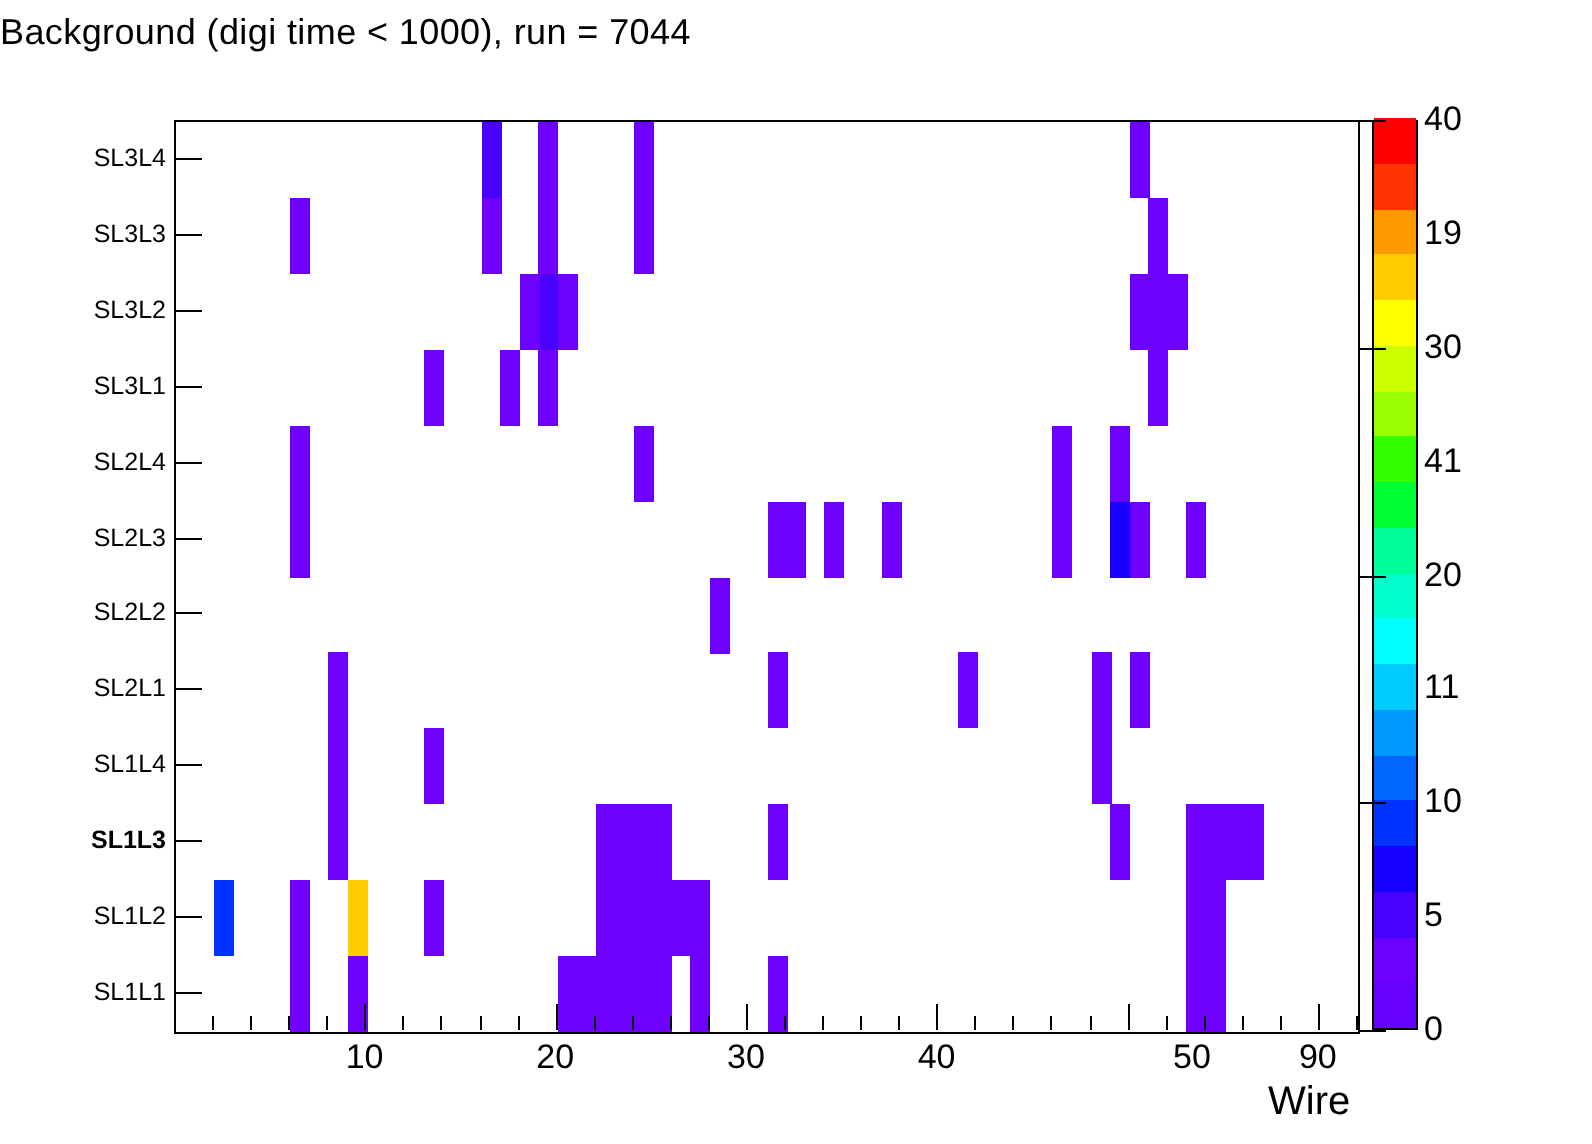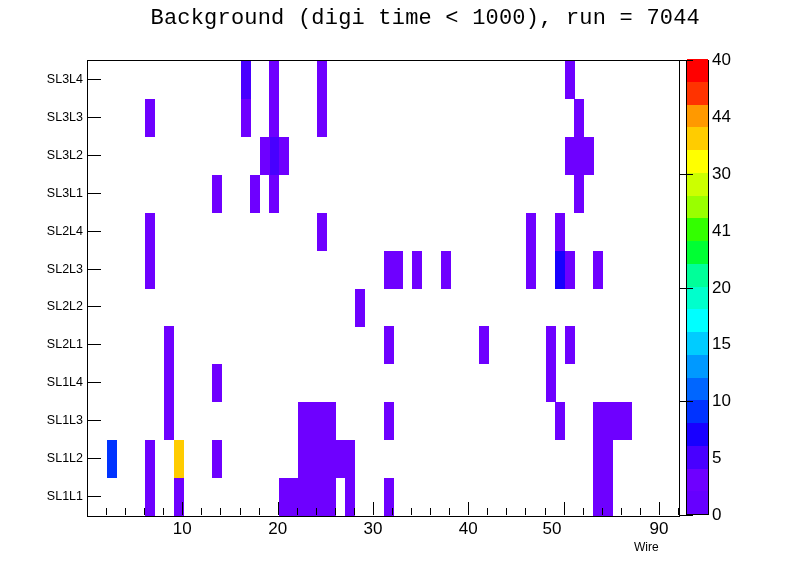--- a/index.html
+++ b/index.html
@@ -1,57 +1,57 @@
 <!DOCTYPE html>
 <html><head>
 <meta charset="utf-8">
 <style>
   html,body{margin:0;padding:0;background:#ffffff;}
   body{width:796px;height:572px;overflow:hidden;
        font-family:"Liberation Sans",sans-serif;color:#000;}
   #canvas{position:relative;width:796px;height:572px;}
 
-  #title{position:absolute;left:0;top:6px;width:700px;text-align:right;
-         font-size:22px;letter-spacing:0.2px;font-family:Liberation Mono, monospace;}
+  #title{position:absolute;left:0;top:6px;width:700px;text-align:left;
+         font-size:18px;letter-spacing:0.2px;}
 
   
   #frame{position:absolute;left:87px;top:60px;width:591px;height:455px;
          border:1px solid #000;box-sizing:content-box;background:#fff;}
   #cells{position:absolute;left:0;top:0;width:591px;height:455px;overflow:hidden;}
   .cell{position:absolute;}
 
   
   .ylab{position:absolute;right:0;text-align:right;font-size:12.5px;
         transform:translateY(-50%);white-space:nowrap;}
   #ylabels{position:absolute;left:0px;top:60px;width:83px;height:455px;}
   .ytick{position:absolute;left:87px;width:14px;height:1px;background:#000;}
 
   
   .xtick{position:absolute;width:1px;background:#000;bottom:0;}
   .xnum{position:absolute;top:519px;font-size:17px;transform:translateX(-50%);}
-  #xtitle{position:absolute;top:540px;font-size:12px;}
+  #xtitle{position:absolute;top:540px;font-size:20px;}
 
   
   #palette{position:absolute;left:686px;top:60px;width:23px;height:455px;
            border:1px solid #000;box-sizing:border-box;}
   .pband{position:absolute;left:0;width:100%;}
   .ptick{position:absolute;left:679px;width:14px;height:1px;background:#000;}
   .pnum{position:absolute;left:712px;font-size:17px;transform:translateY(-50%);}
 </style>
 </head>
 <body>
 
 <div id="canvas">
 
   <div id="title">Background (digi time &lt; 1000), run = 7044</div>
 
   <div id="ylabels">
       <div class="ylab" style="top: 436.042px;">SL1L1</div>
       <div class="ylab" style="top: 398.125px;">SL1L2</div>
-      <div class="ylab" style="top: 360.208px;">SL1L3</div>
+      <div class="ylab" style="top: 360.208px; font-weight: bold;">SL1L3</div>
       <div class="ylab" style="top: 322.292px;">SL1L4</div>
       <div class="ylab" style="top: 284.375px;">SL2L1</div>
       <div class="ylab" style="top: 246.458px;">SL2L2</div>
       <div class="ylab" style="top: 208.542px;">SL2L3</div>
       <div class="ylab" style="top: 170.625px;">SL2L4</div>
       <div class="ylab" style="top: 132.708px;">SL3L1</div>
       <div class="ylab" style="top: 94.7917px;">SL3L2</div>
       <div class="ylab" style="top: 56.875px;">SL3L3</div>
       <div class="ylab" style="top: 18.9583px;">SL3L4</div>
     </div>
@@ -179,21 +179,21 @@
       <div class="xtick" style="left: 582.677px; top: 508px; height: 7px; bottom: auto;"></div>
       <div class="xtick" style="left: 601.742px; top: 508px; height: 7px; bottom: auto;"></div>
       <div class="xtick" style="left: 620.806px; top: 508px; height: 7px; bottom: auto;"></div>
       <div class="xtick" style="left: 639.871px; top: 508px; height: 7px; bottom: auto;"></div>
       <div class="xtick" style="left: 658.935px; top: 502px; height: 13px; bottom: auto;"></div>
       <div class="xtick" style="left: 678px; top: 508px; height: 7px; bottom: auto;"></div>
       <div class="xnum" style="left: 182.323px;">10</div>
       <div class="xnum" style="left: 277.645px;">20</div>
       <div class="xnum" style="left: 372.968px;">30</div>
       <div class="xnum" style="left: 468.29px;">40</div>
-      <div class="xnum" style="left: 552px;">50</div>
+      <div class="xnum" style="left: 596px;">50</div>
       <div class="xnum" style="left: 658.935px;">90</div>
     </div>
 
   <div id="xtitle" style="left: 634px;">Wire</div>
 
   <div id="palette">
       <div class="pband" style="bottom: 0px; height: 23px; background: rgb(102, 0, 255);"></div>
       <div class="pband" style="bottom: 22.75px; height: 23px; background: rgb(110, 0, 255);"></div>
       <div class="pband" style="bottom: 45.5px; height: 23px; background: rgb(72, 0, 255);"></div>
       <div class="pband" style="bottom: 68.25px; height: 23px; background: rgb(24, 0, 255);"></div>
@@ -213,24 +213,24 @@
       <div class="pband" style="bottom: 386.75px; height: 23px; background: rgb(255, 153, 0);"></div>
       <div class="pband" style="bottom: 409.5px; height: 23px; background: rgb(255, 51, 0);"></div>
       <div class="pband" style="bottom: 432.25px; height: 23px; background: rgb(255, 0, 0);"></div>
     </div>
   <div id="palette-ticks">
       <div class="ptick" style="top: 515px;"></div>
       <div class="pnum" style="top: 515px;">0</div>
       <div class="pnum" style="top: 458px;">5</div>
       <div class="ptick" style="top: 401px;"></div>
       <div class="pnum" style="top: 401px;">10</div>
-      <div class="pnum" style="top: 344px;">15</div>
+      <div class="pnum" style="top: 344px;">11</div>
       <div class="ptick" style="top: 288px;"></div>
       <div class="pnum" style="top: 288px;">20</div>
       <div class="pnum" style="top: 231px;">41</div>
       <div class="ptick" style="top: 174px;"></div>
       <div class="pnum" style="top: 174px;">30</div>
-      <div class="pnum" style="top: 117px;">44</div>
+      <div class="pnum" style="top: 117px;">19</div>
       <div class="ptick" style="top: 60px;"></div>
       <div class="pnum" style="top: 60px;">40</div>
     </div>
 
 </div>
 
 </body></html>

